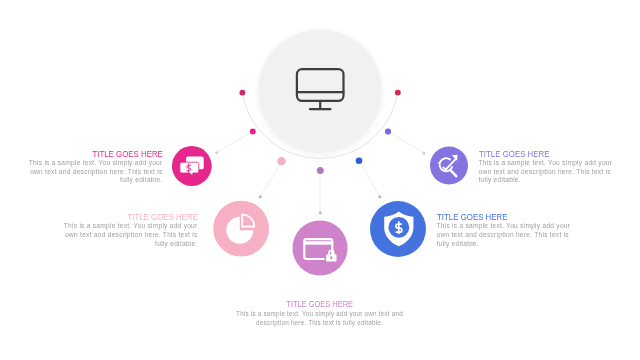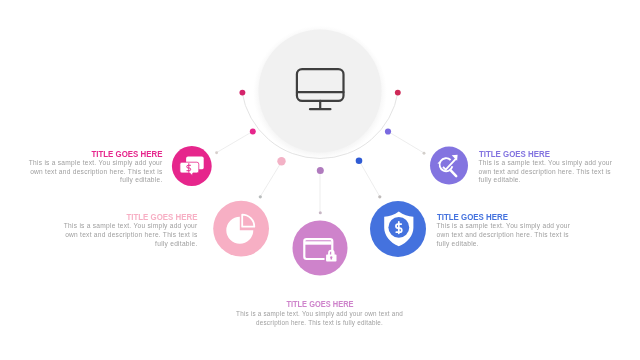--- a/index.html
+++ b/index.html
@@ -1,20 +1,20 @@
 <!DOCTYPE html>
 <html><head>
 <meta charset="utf-8">
 <style>
   html,body{margin:0;padding:0;background:#ffffff;}
   body{width:640px;height:360px;font-family:"Liberation Sans",sans-serif;overflow:hidden;}
   #stage{position:relative;width:640px;height:360px;background:#fff;}
   svg.layer{position:absolute;left:0;top:0;width:640px;height:360px;}
   .txtblock{position:absolute;}
-  .title{font-size:9.4px;font-weight:bold;line-height:9.4px;margin:0 0 0.9px 0;white-space:nowrap;display:block;}
+  .title{font-size:9.4px;font-weight:normal;line-height:9.4px;margin:0 0 0.9px 0;white-space:nowrap;display:block;}
   .title > span{display:inline-block;transform:scaleX(0.84);}
   .ta-r .title > span{transform-origin:right center;}
   .ta-l .title > span{transform-origin:left center;}
   .ta-c .title > span{transform-origin:center;}
   .body{font-size:6.6px;color:#9e9e9e;line-height:8.6px;margin:0;letter-spacing:0.26px;font-weight:400;}
   .sm .title{font-size:8.9px;}
   .sm .body{font-size:6.3px;letter-spacing:0.22px;line-height:8.2px;}
 </style>
 </head>
 <body>

